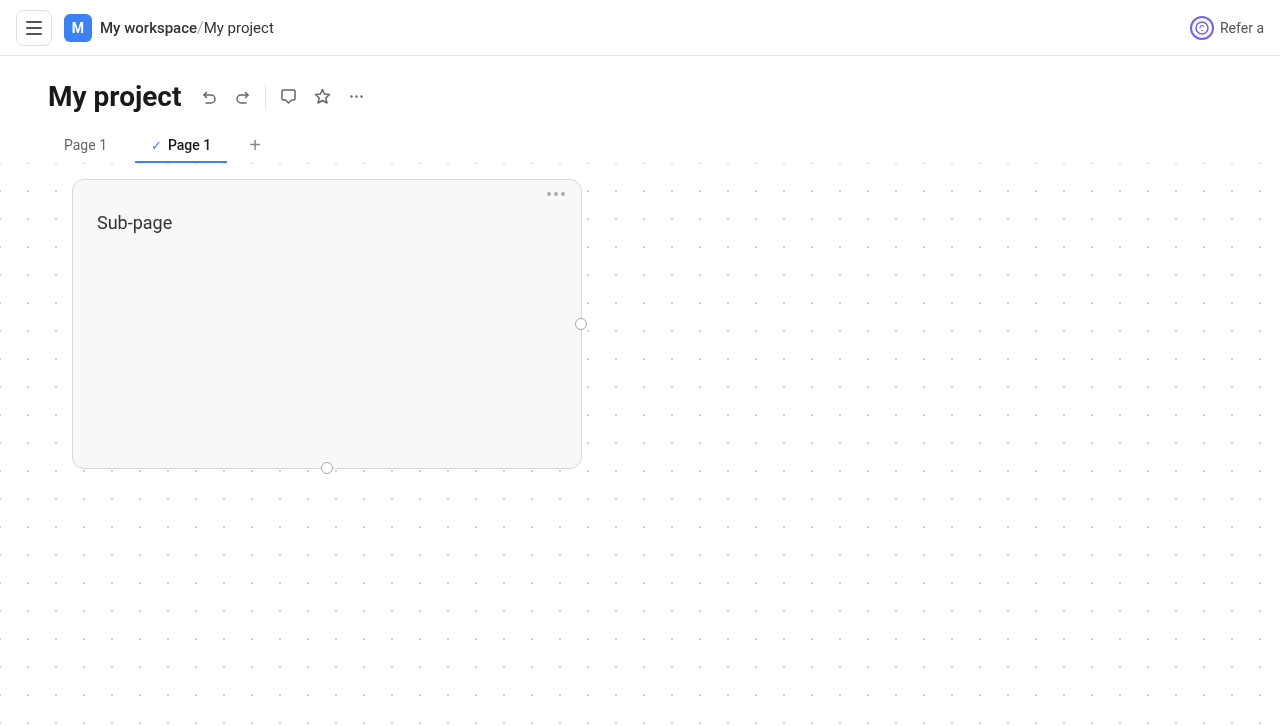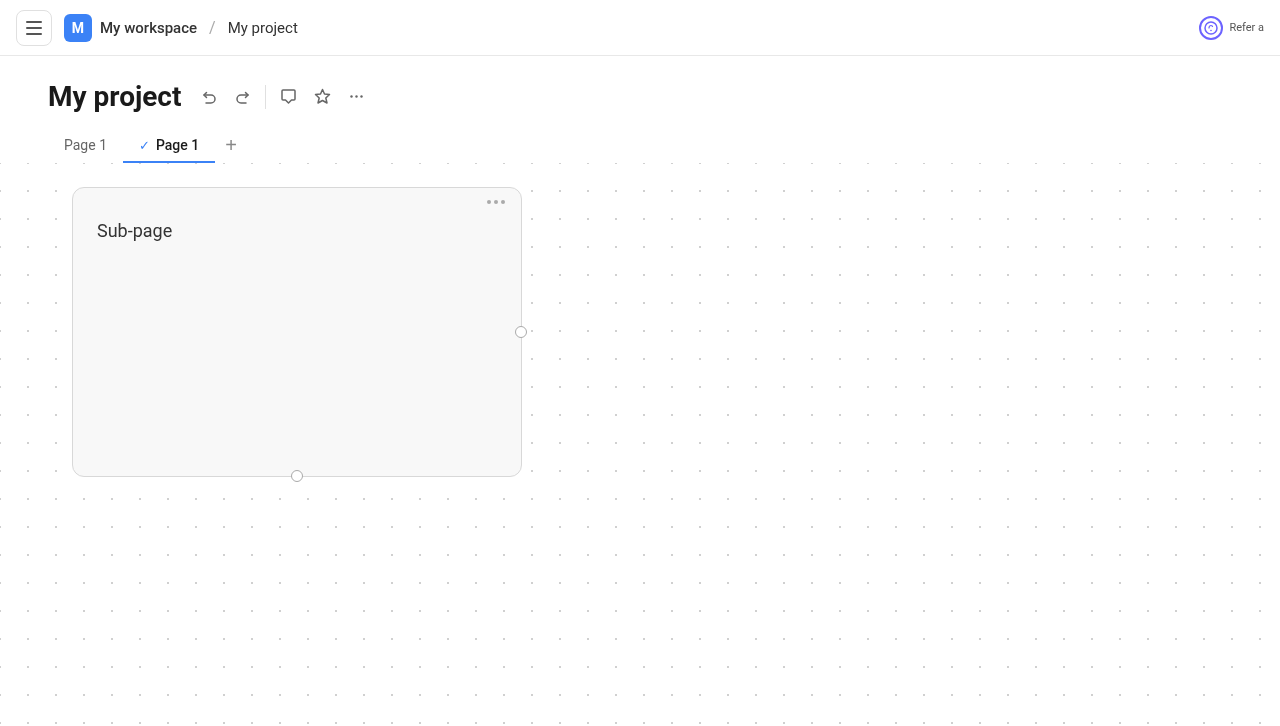--- a/index.html
+++ b/index.html
@@ -64,21 +64,21 @@
       justify-content: center;
       color: #fff;
       font-weight: 700;
       font-size: 14px;
       margin-right: 8px;
     }
 
     .breadcrumb {
       display: flex;
       align-items: center;
-      gap: 12px;
+      gap: 0;
       font-size: 15px;
       color: #333;
     }
 
     .breadcrumb-separator {
       color: #aaa;
       font-size: 16px;
     }
 
     .breadcrumb-current {
@@ -96,21 +96,21 @@
       display: flex;
       align-items: center;
       gap: 12px;
     }
 
     .refer-btn {
       display: flex;
       align-items: center;
       gap: 6px;
       color: #555;
-      font-size: 11px;
+      font-size: 14px;
       cursor: pointer;
     }
 
     .refer-icon {
       width: 24px;
       height: 24px;
       border-radius: 50%;
       border: 2px solid #6c63ff;
       display: flex;
       align-items: center;
@@ -172,21 +172,21 @@
     .undo-btn svg, .redo-btn svg {
       width: 16px;
       height: 16px;
     }
 
     
     .tabs-bar {
       padding: 16px 48px 0 48px;
       display: flex;
       align-items: center;
-      gap: 0;
+      gap: 12px;
       border-bottom: none;
     }
 
     .tab {
       padding: 8px 16px;
       font-size: 14px;
       color: #666;
       cursor: pointer;
       border-bottom: 2px solid transparent;
       position: relative;
@@ -238,23 +238,23 @@
       width: 100%;
       height: 100%;
       background-image: radial-gradient(circle, #d0d0d0 1px, transparent 1px);
       background-size: 28px 28px;
       background-position: 14px 14px;
     }
 
     
     .sub-page-card {
       position: absolute;
-      top: 24px;
+      top: 16px;
       left: 72px;
-      width: 450px;
+      width: 510px;
       height: 290px;
       background: #f8f8f8;
       border: 1.5px solid #d8d8d8;
       border-radius: 12px;
       cursor: pointer;
     }
 
     .card-top-bar {
       display: flex;
       justify-content: flex-end;

